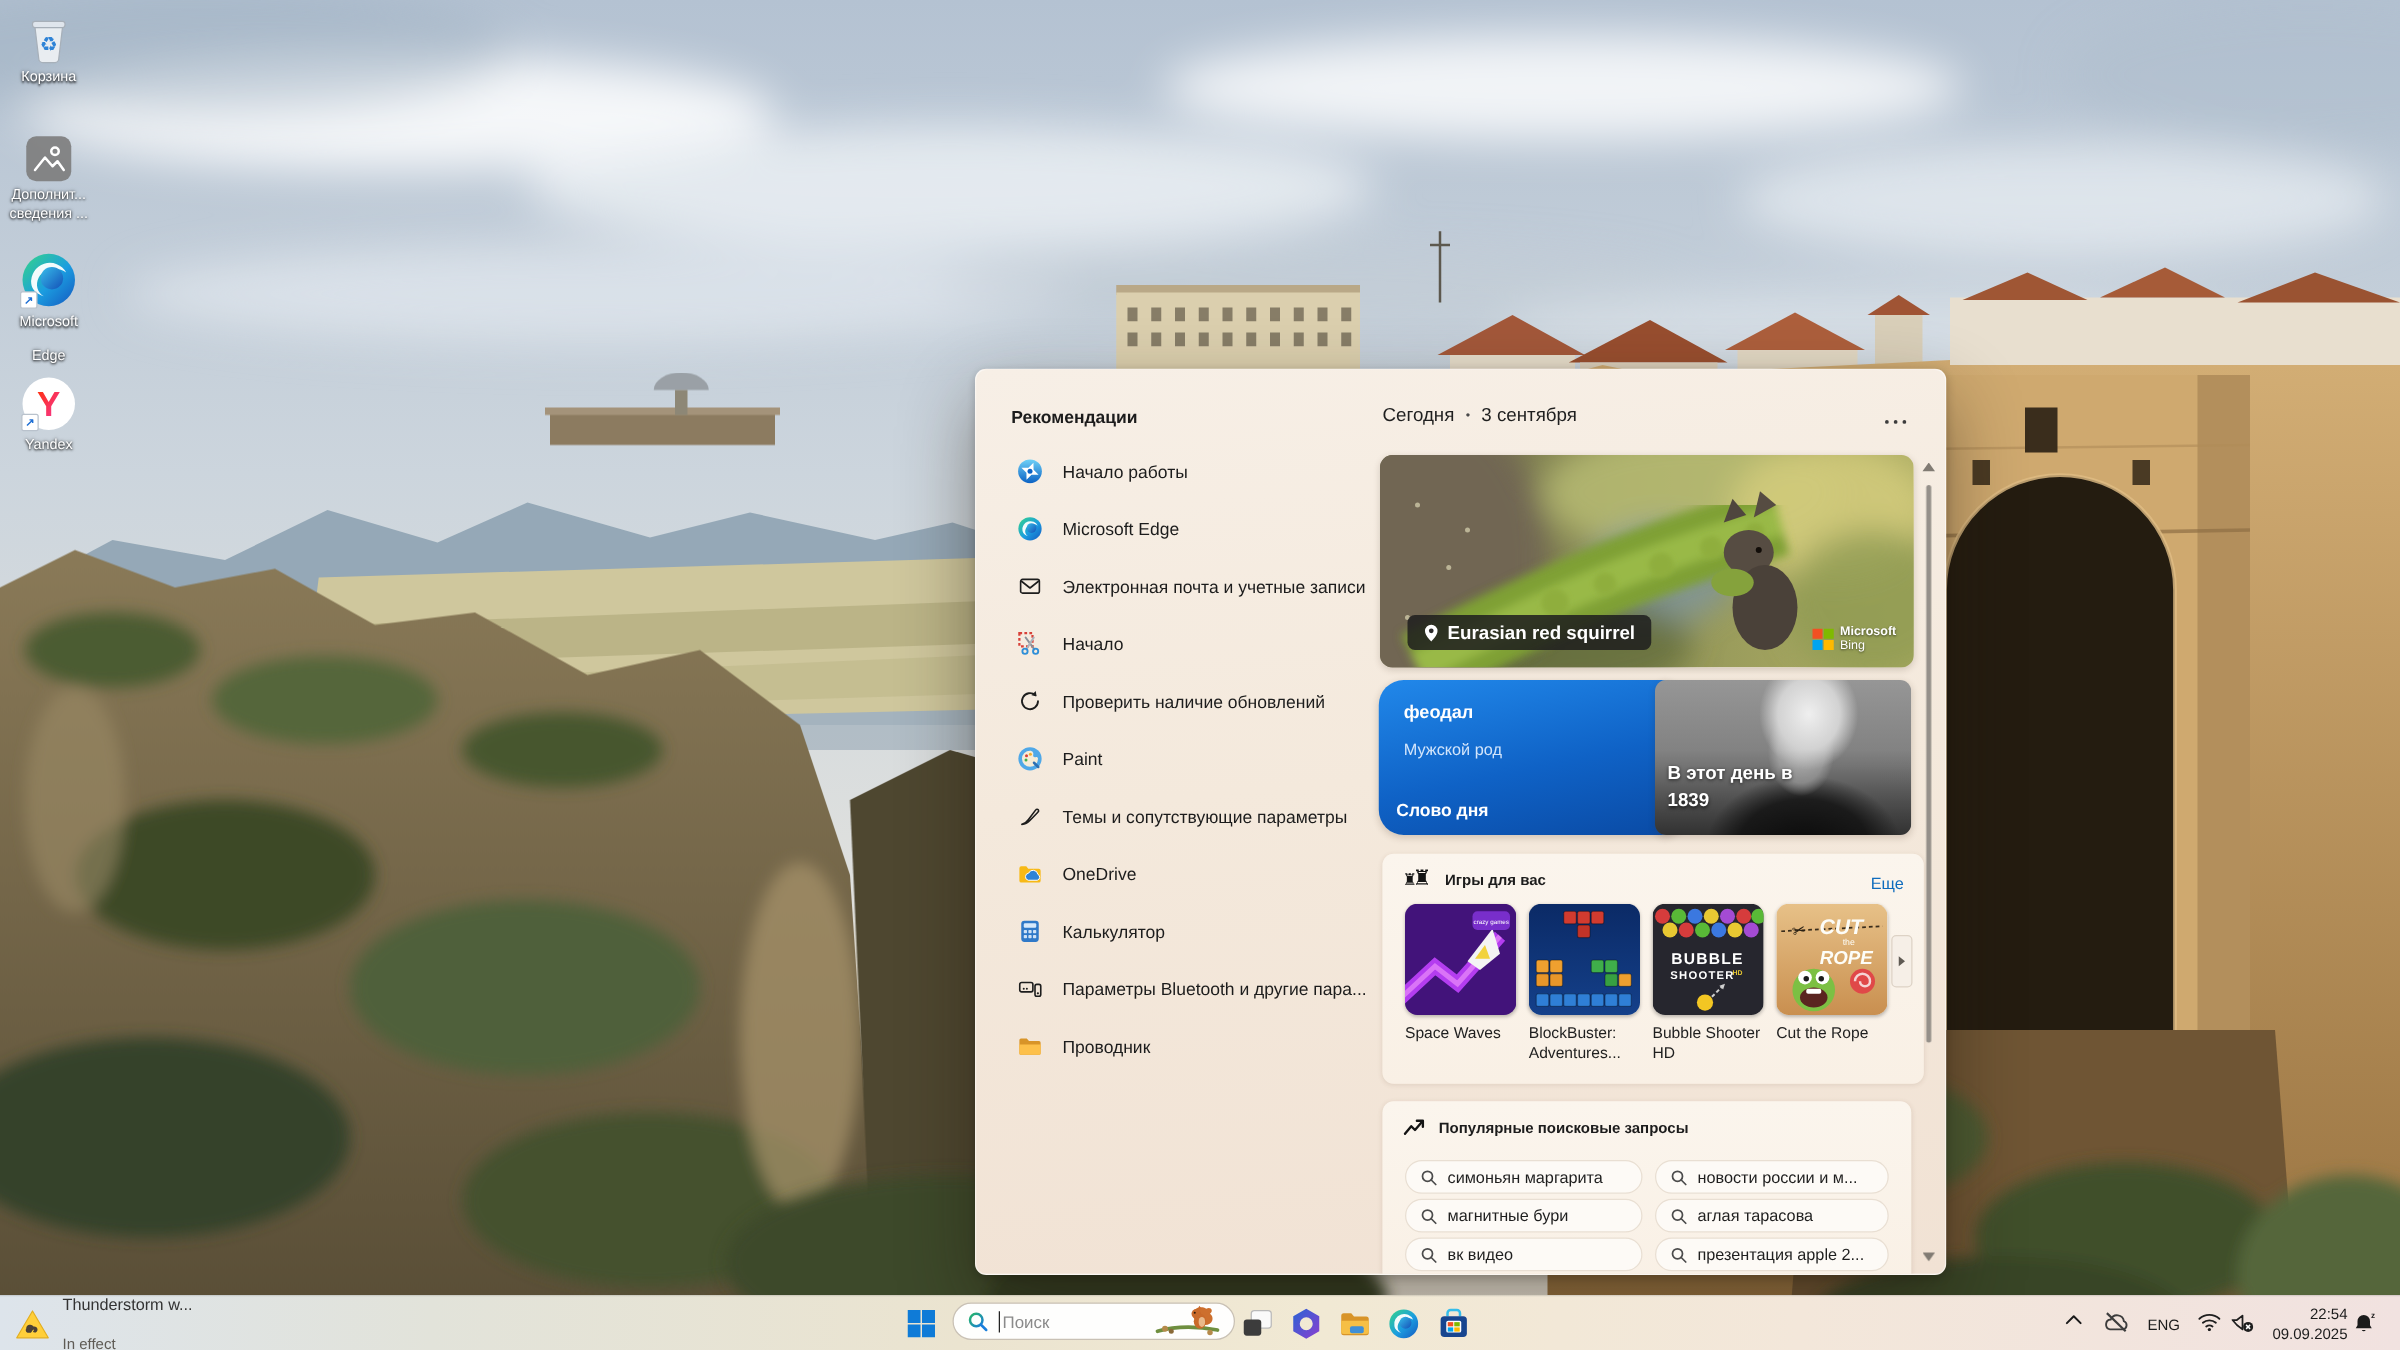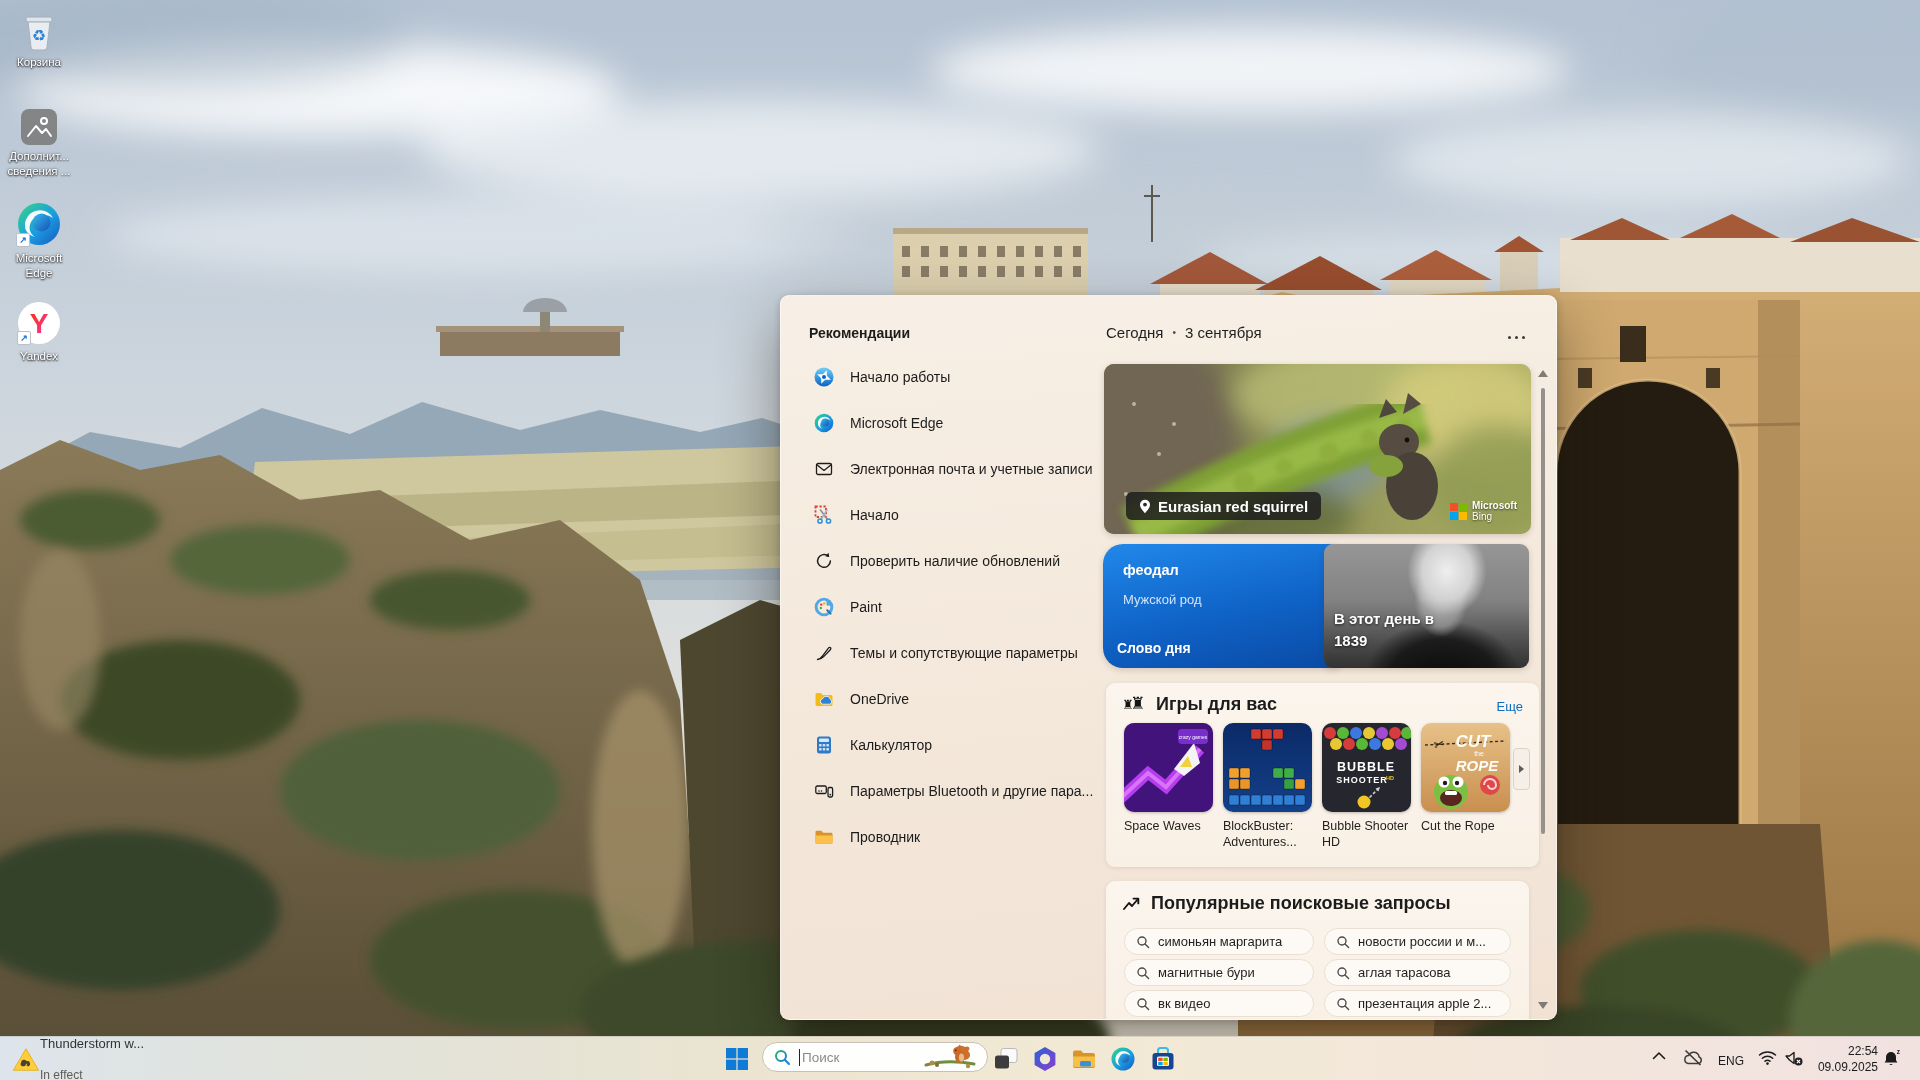--- a/index.html
+++ b/index.html
@@ -60,21 +60,21 @@
       radial-gradient(95px 70px at 58% 108%, #141414 0%, #262626 55%, rgba(40,40,40,0) 82%),
       linear-gradient(180deg,#969696 0%,#7e7e7e 55%,#565656 100%);}
   .day-shade{position:absolute;inset:0;background:linear-gradient(180deg,rgba(0,0,0,0) 45%,rgba(0,0,0,.42) 100%);}
   .day-l1,.day-l2{position:absolute;left:10px;color:#fff;font-weight:bold;font-size:15px;text-shadow:0 1px 3px rgba(0,0,0,.7);}
   .day-l1{top:66px;} .day-l2{top:88px;}
 
   .card{background:linear-gradient(180deg,#fbf5ed,#f9f0e5);border-radius:9px;
     box-shadow:0 1px 4px rgba(90,60,30,.12);}
   .games-card{position:absolute;left:325px;top:387px;width:433px;height:184px;}
   .sec-head{position:absolute;left:16px;top:10px;display:flex;align-items:center;gap:10px;}
-  .sec-title{font-size:18px;font-weight:bold;color:#1c1c1c;}
+  .sec-title{font-size:12px;font-weight:bold;color:#1c1c1c;}
   .rooks{width:24px;height:22px;position:relative;font-family:"DejaVu Sans",sans-serif;color:#141414;}
   .rooks .r1{position:absolute;left:0;top:4px;font-size:13px;}
   .rooks .r2{position:absolute;left:8px;top:0;font-size:17px;}
   .more-link{position:absolute;right:16px;top:16px;font-size:13px;color:#0f6cbd;cursor:pointer;}
   .game{position:absolute;top:40px;width:92px;cursor:pointer;}
   .tile{width:89px;height:89px;border-radius:10px;overflow:hidden;position:relative;box-shadow:0 1px 3px rgba(0,0,0,.25);}
   .glabel{margin-top:6px;font-size:12.5px;line-height:16px;color:#1f1f1f;}
   .next-btn{position:absolute;left:407px;top:65px;width:15px;height:40px;background:#f6efe7;
     border:1px solid #ddd2c5;border-radius:4px;display:flex;align-items:center;justify-content:center;cursor:pointer;}
   .tri-right{width:0;height:0;border-top:4px solid transparent;border-bottom:4px solid transparent;border-left:5px solid #5f5a53;}
@@ -87,21 +87,21 @@
   .sb-up,.sb-down{position:absolute;left:757px;width:0;height:0;cursor:pointer;
     border-left:5px solid transparent;border-right:5px solid transparent;}
   .sb-up{top:74px;border-bottom:7px solid #817b73;}
   .sb-down{top:706px;border-top:7px solid #817b73;}
   .sb-thumb{position:absolute;left:760px;top:92px;width:4px;height:446px;border-radius:2px;background:#95908a;cursor:pointer;}
 
   
   .taskbar{position:absolute;left:0;top:1036px;width:1920px;height:44px;
     background:linear-gradient(90deg,#dde4eb 0%,#e2e3da 18%,#ebe4d0 40%,#f1e9d4 55%,#f3e7da 75%,#f1e2e0 100%);
     border-top:1px solid rgba(100,100,100,.18);}
-  .weather{position:absolute;left:12px;top:4px;display:flex;align-items:center;gap:0;width:230px;height:36px;cursor:pointer;}
+  .weather{position:absolute;left:12px;top:4px;display:flex;align-items:center;gap:10px;width:230px;height:36px;cursor:pointer;}
   .w-line1{font-size:13px;color:#333;line-height:16px;}
   .w-line2{font-size:12px;color:#5f5b55;line-height:14px;margin-top:16px;}
   .tbtn{position:absolute;top:9px;width:26px;height:26px;cursor:pointer;}
   .search-pill{position:absolute;left:762px;top:5px;width:226px;height:30px;border-radius:15px;
     background:rgba(255,255,255,.94);border:1px solid #c9c1b5;box-sizing:border-box;
     display:flex;align-items:center;cursor:text;}
   .search-input{border:none;outline:none;background:transparent;font-size:13.5px;color:#1c1c1c;
     width:120px;font-family:"Liberation Sans",sans-serif;padding:0;}
   .search-input::placeholder{color:#8a8a8a;}
   .caret{width:1px;height:17px;background:#222;margin:0 2px 0 1px;}
@@ -274,21 +274,21 @@
               <stop offset="1" stop-color="#1450b8"></stop>
           </linearGradient>
         </defs>
         <circle cx="24" cy="24" r="21" fill="url(#eg1)"></circle>
         <path d="M10 27 A15 15 0 0 1 38 18 C32 13 20 14 16 22 C13 28 15 34 20 37 C14 35 10.5 31.5 10 27 Z" fill="#fff" opacity=".95"></path>
         <circle cx="26.5" cy="22.5" r="9" fill="url(#eg2)"></circle>
       </svg>
       <span class="scut">↗</span>
     </div>
     <div class="dlabel">Microsoft</div>
-    <div class="dlabel" style="margin-top:0">Edge</div>
+    <div class="dlabel" style="margin-top:12px">Edge</div>
   </div>
 
   <div class="dicon" style="top:300px">
     <div class="ic" style="width:46px;height:46px">
       <svg width="46" height="46" viewBox="0 0 46 46">
         <defs>
           <linearGradient id="yg" x1="0" y1="0" x2="1" y2="1">
             <stop offset="0" stop-color="#ff2f00"></stop>
               <stop offset="1" stop-color="#f438b0"></stop>
           </linearGradient>

